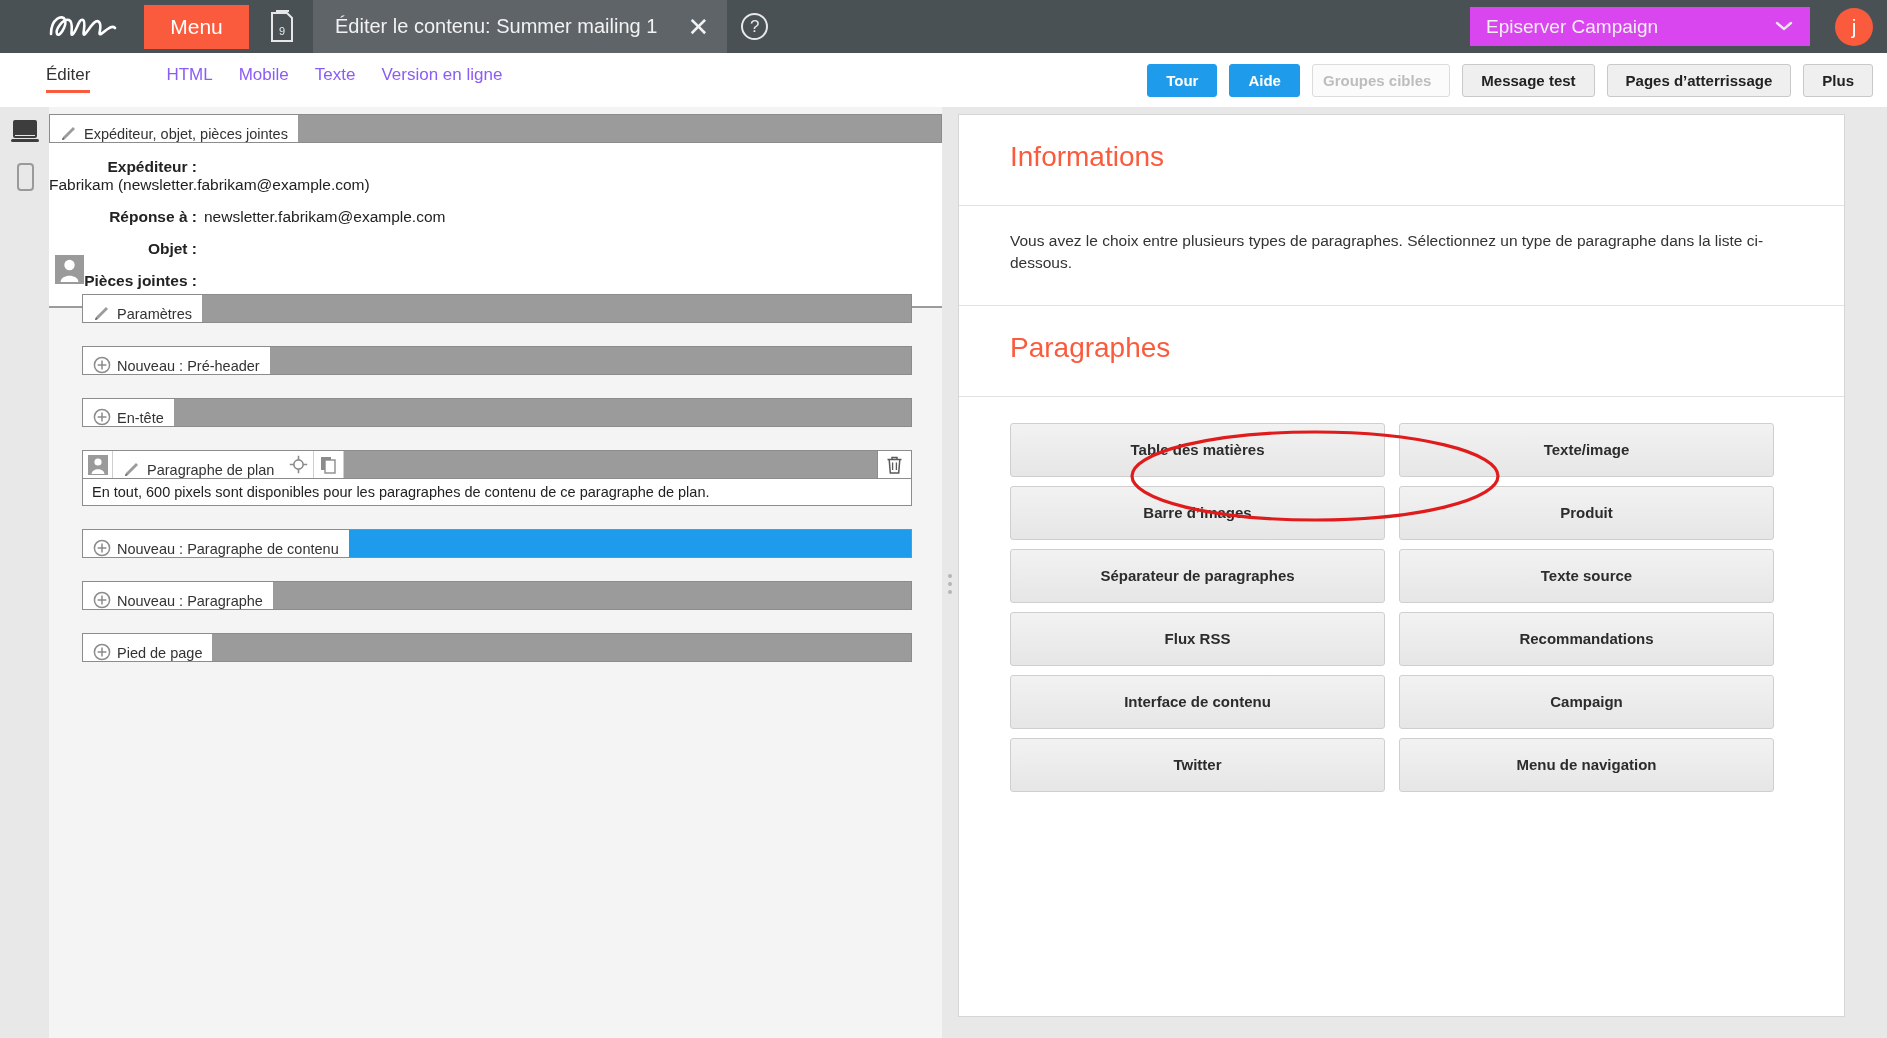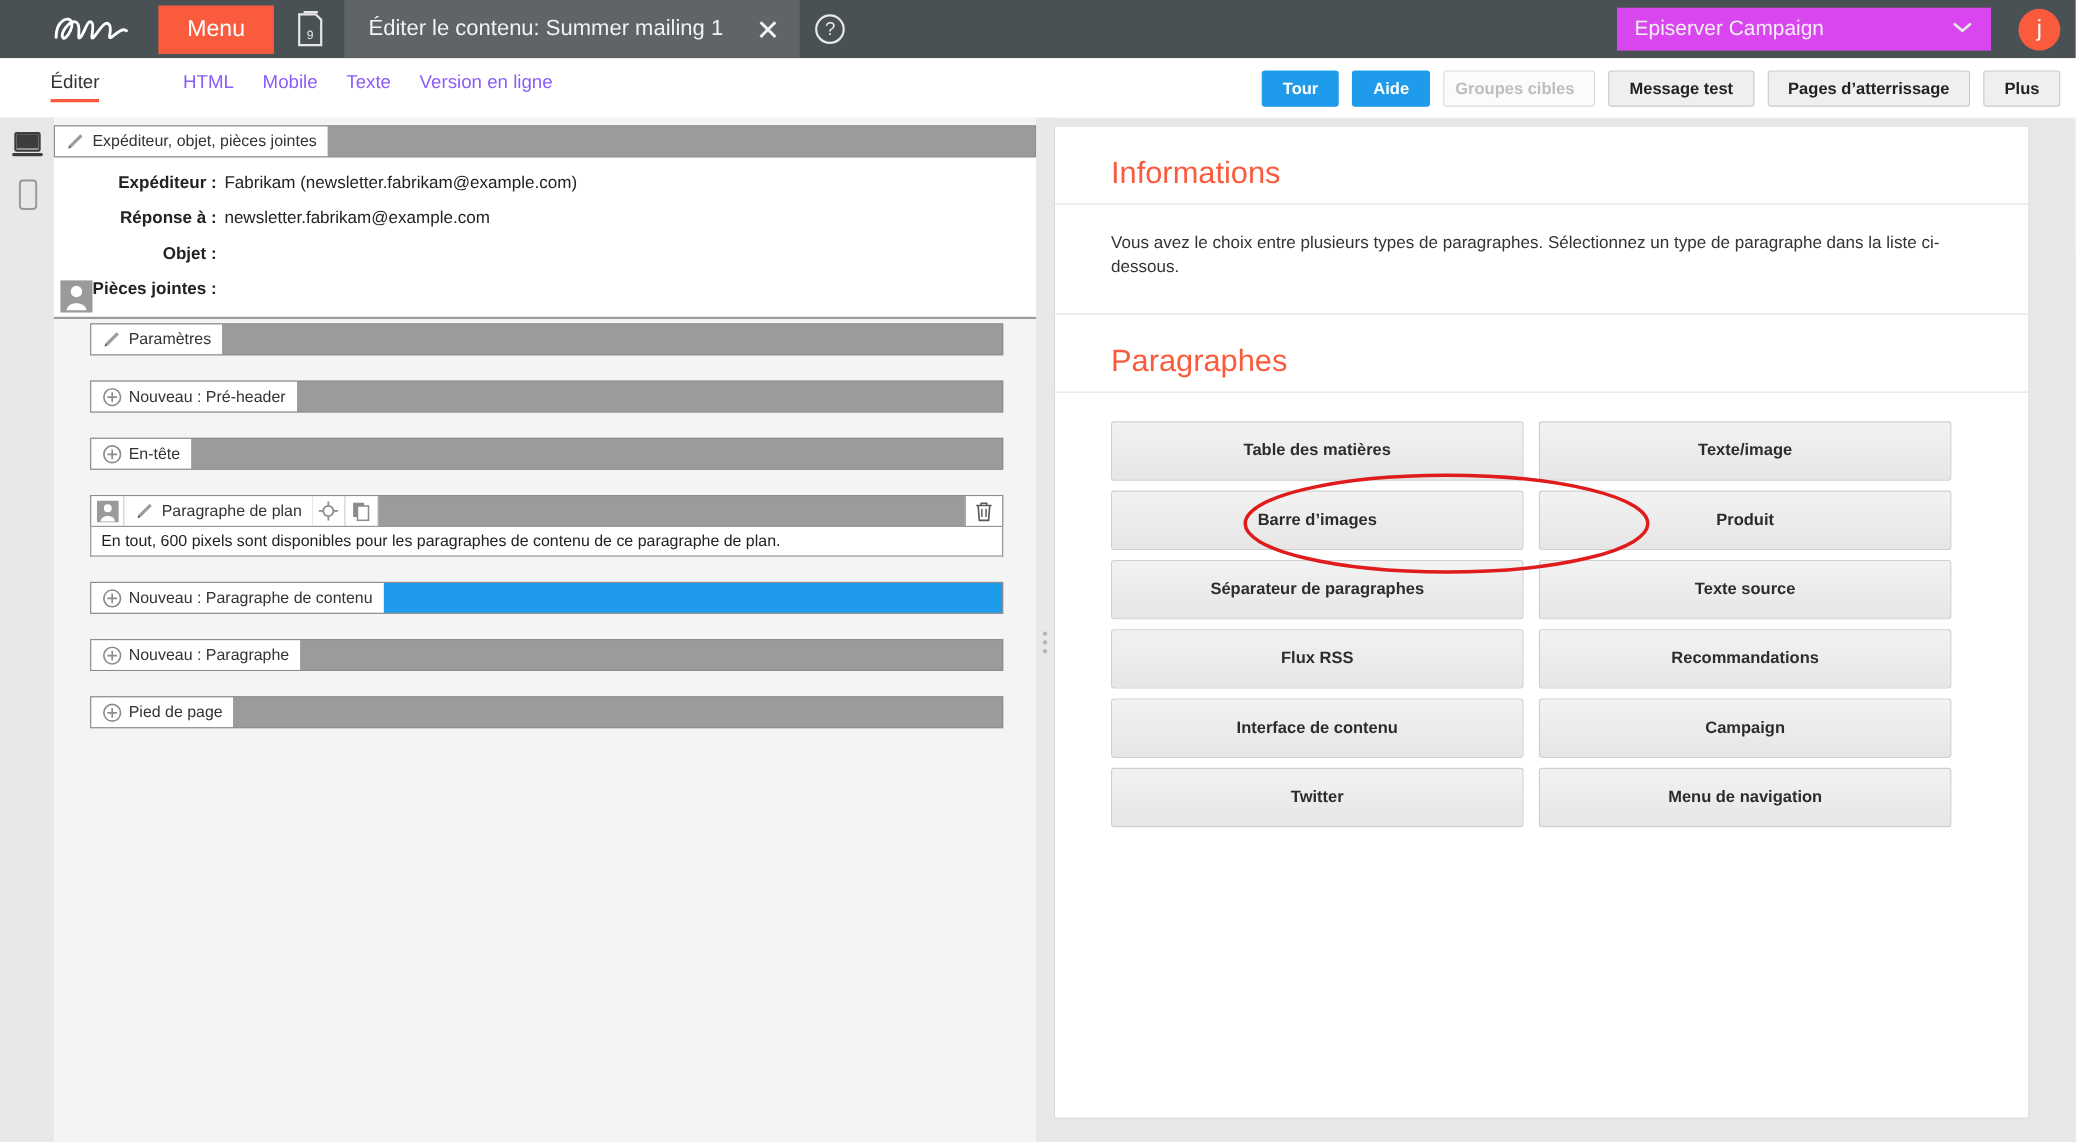--- a/index.html
+++ b/index.html
@@ -102,21 +102,21 @@
   }
   #sender-box {
     position: absolute; left: 0px; top: 7px; width: 893px; background: #fff;
     border-bottom: 2px solid #9b9b9b;
   }
   .bar-row {
     display: flex; align-items: stretch; height: 29px;
     border: 1px solid #8c8c8c; background: #9b9b9b;
   }
   .bar-tab {
-    background: #fff; display: flex; align-items: center; padding: 0 10px;
+    background: #fff; display: flex; align-items: flex-end; padding: 0 10px;
     font-size: 14.5px; color: #333; white-space: nowrap;
   }
   .bar-fill { flex: 1; background: #9b9b9b; }
   .bar-fill.blue { background: #1e9ceb; }
 
   .pencil { width: 18px; height: 16px; margin-right: 6px; }
   .plusc { width: 18px; height: 18px; margin-right: 6px; }
 
   .field-row { display: flex; font-size: 15.5px; color: #222; }
   .field-label { width: 155px; text-align: right; font-weight: bold; padding-right: 7px; }
@@ -146,21 +146,21 @@
   #splitter { position: absolute; left: 942px; top: 0; width: 16px; height: 931px; background: #e8e8e8; }
   #splitter .dot { width: 4px; height: 4px; background: #b5b5b5; border-radius: 50%; margin: 4px auto; }
   #splitter .dots { position: absolute; top: 463px; left: 6px; }
 
   
   #info-panel {
     position: absolute; left: 958px; top: 7px; width: 887px; height: 903px;
     background: #fff; border: 1px solid #d6d6d6;
   }
   .panel-head {
-    font-size: 28px; color: #fa5b3d; padding: 26px 0 12px 51px;
+    font-size: 28px; color: #fa5b3d; padding: 26px 0 32px 51px;
     border-bottom: 1px solid #e2e2e2;
   }
   .panel-body { padding: 24px 51px 30px 51px; border-bottom: 1px solid #e2e2e2; }
   .panel-body p { margin: 0; font-size: 15.5px; color: #333; line-height: 1.45; }
   #para-grid {
     display: grid; grid-template-columns: 1fr 1fr; gap: 9px 14px;
     padding: 26px 70px 30px 51px;
   }
   .para-btn {
     height: 54px; background: linear-gradient(#f2f2f2, #e6e6e6);
@@ -288,21 +288,21 @@
 
       <div style="padding: 15px 0 16px 0; position: relative;">
         <div id="contact-avatar">
           <svg width="29" height="29" viewBox="0 0 29 29">
             <rect width="29" height="29" fill="#9a9a9a"></rect>
             <circle cx="14.5" cy="10" r="5.2" fill="#fff"></circle>
             <path d="M5.5 27 C6 18.5, 23 18.5, 23.5 27 Z" fill="#fff"></path>
           </svg>
         </div>
 
-        <div class="field-row" style="margin-bottom:14px;">
+        <div class="field-row" style="margin-bottom:14px;flex-direction:column;">
           <div class="field-label">Expéditeur :</div>
           <div class="field-value">Fabrikam (newsletter.fabrikam@example.com)</div>
         </div>
         <div class="field-row" style="margin-bottom:14px;">
           <div class="field-label">Réponse à :</div>
           <div class="field-value">newsletter.fabrikam@example.com</div>
         </div>
         <div class="field-row" style="margin-bottom:14px;">
           <div class="field-label">Objet :</div>
           <div class="field-value"></div>

